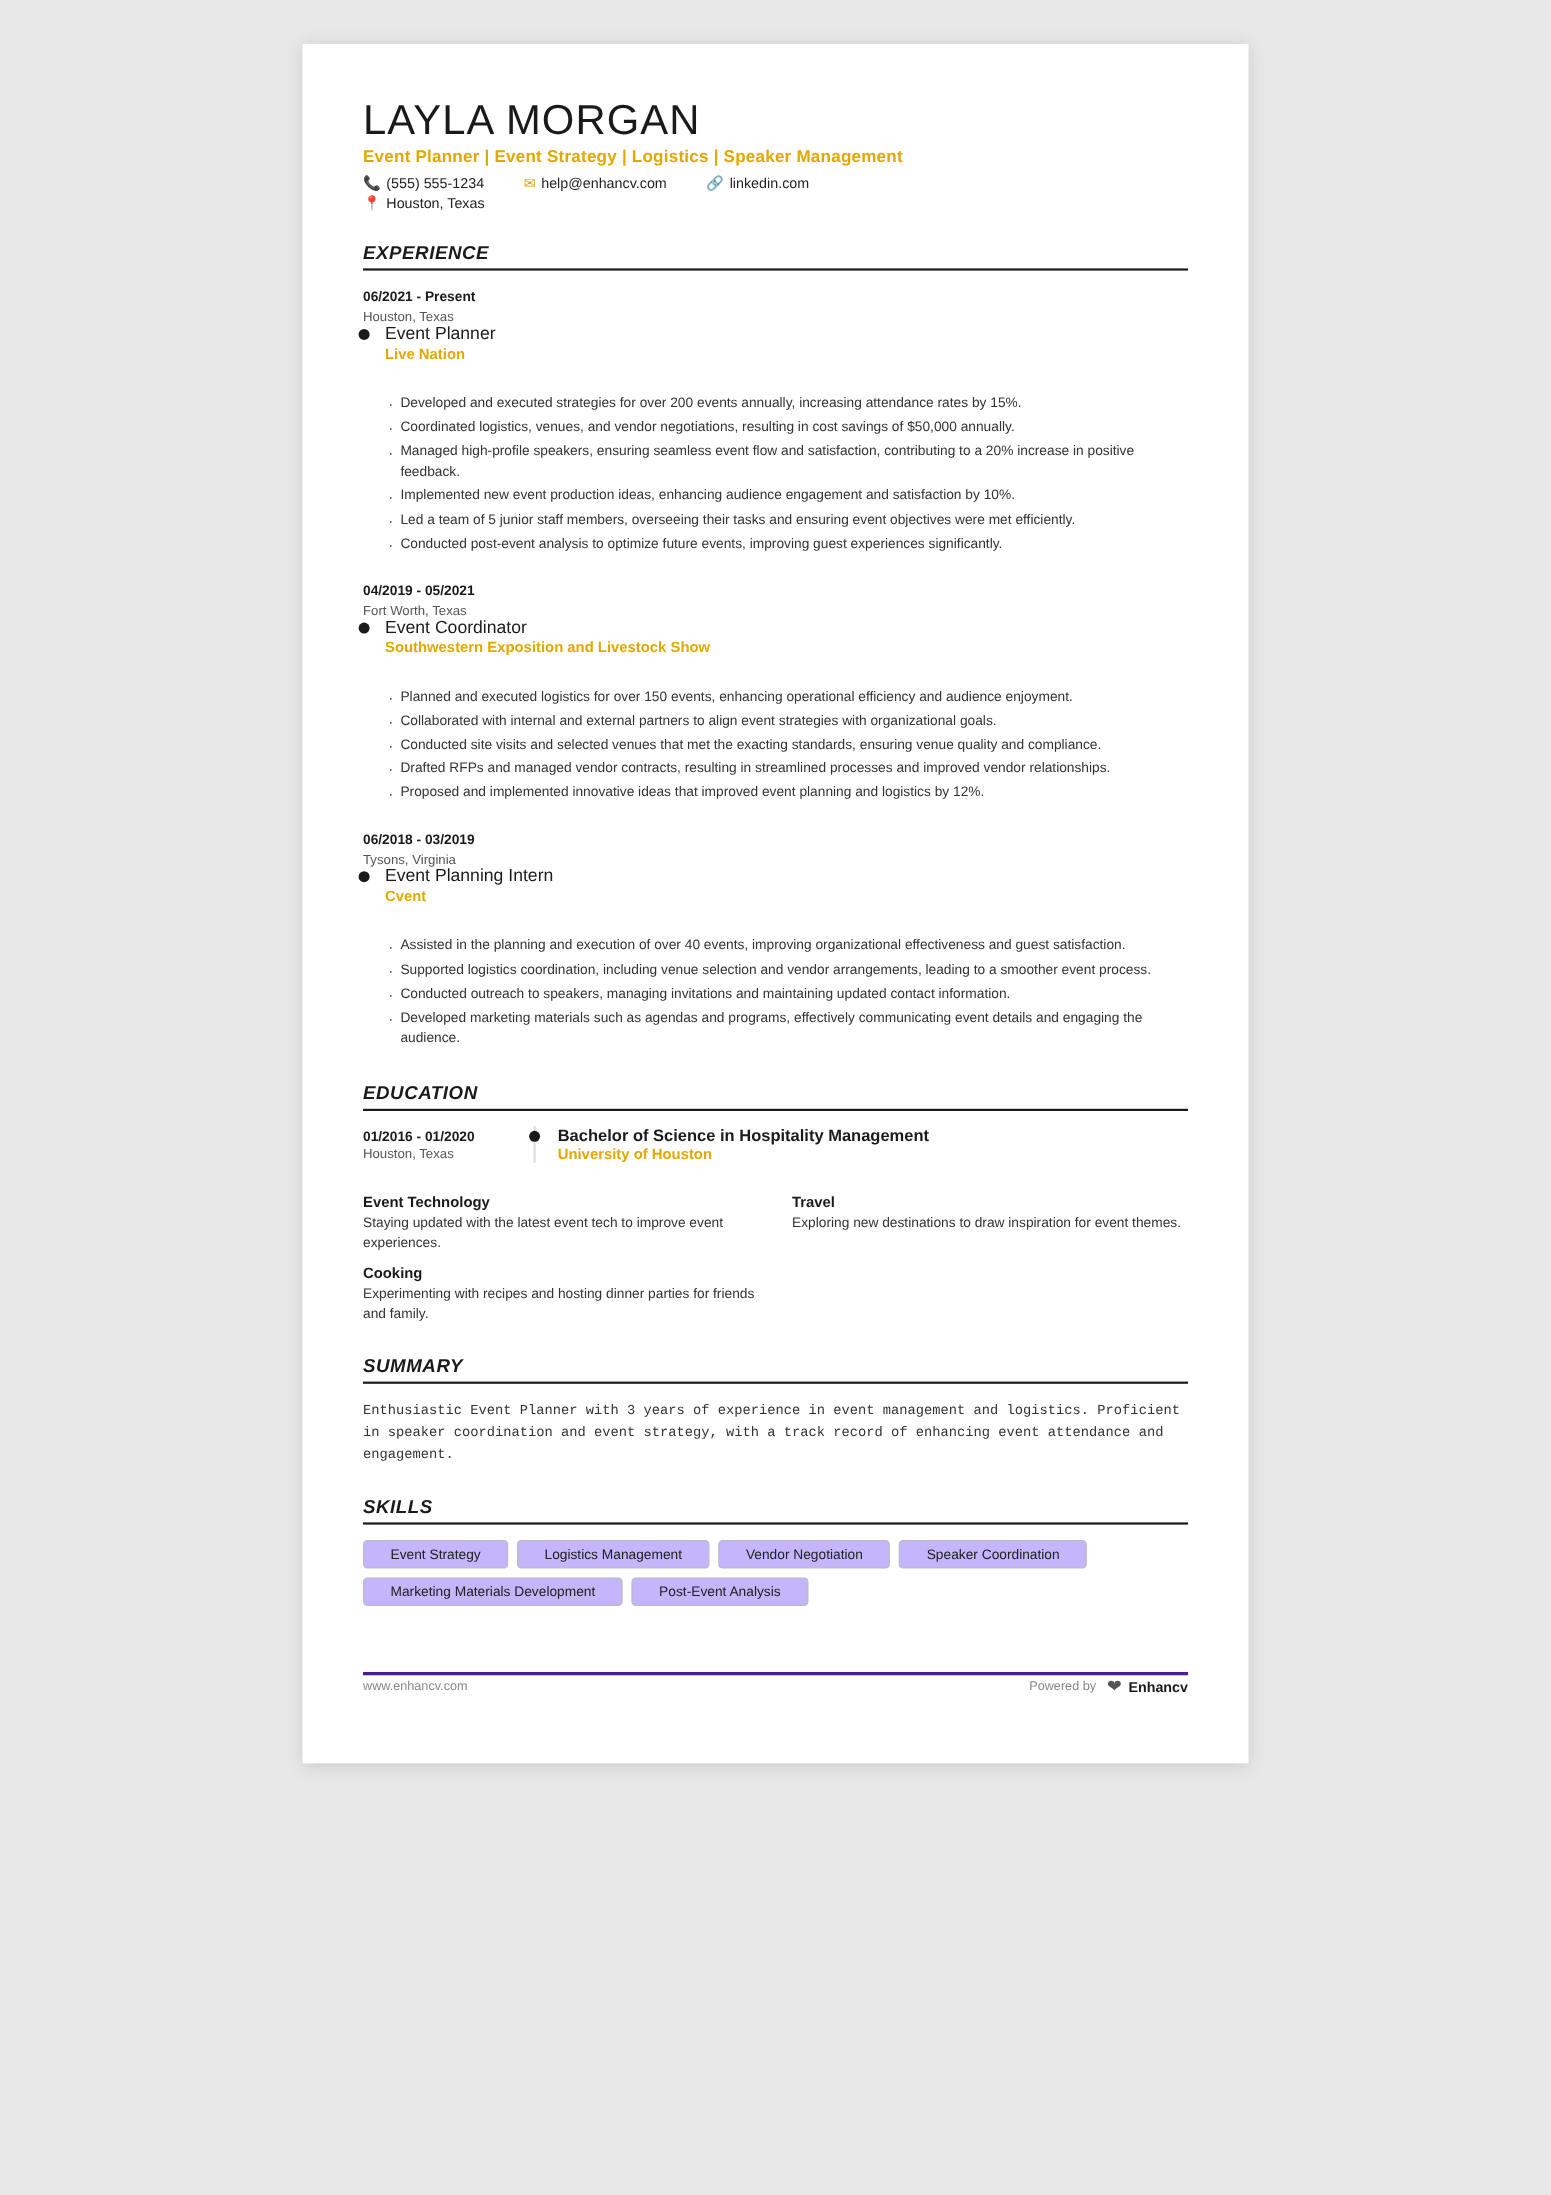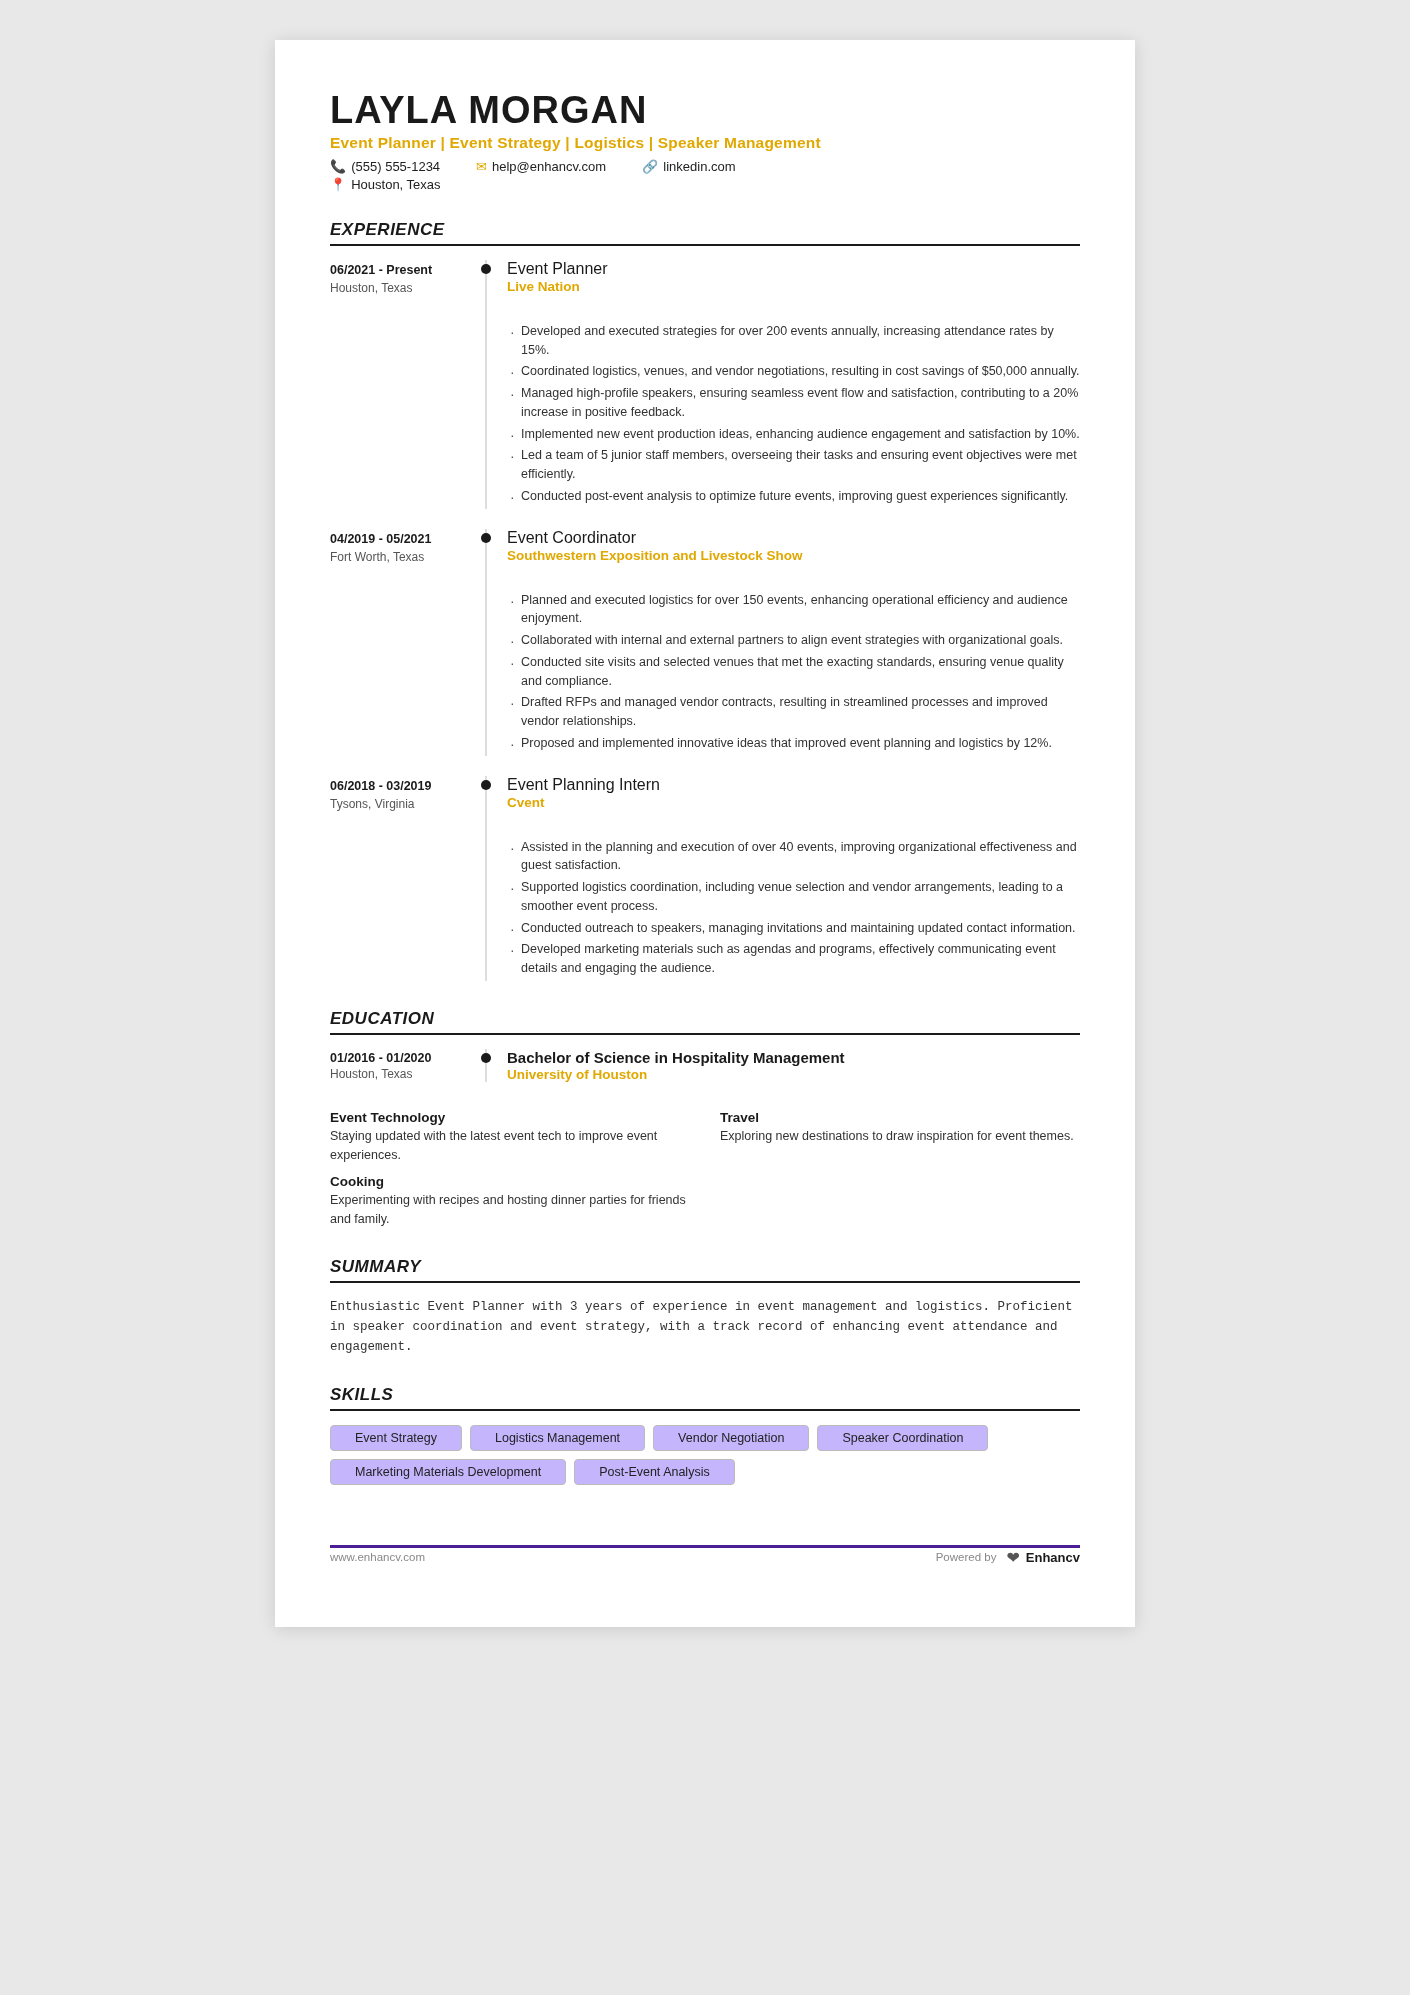--- a/index.html
+++ b/index.html
@@ -15,21 +15,21 @@
     .page {
       background: #fff;
       width: 860px;
       min-height: 1200px;
       padding: 50px 55px 60px 55px;
       box-shadow: 0 2px 16px rgba(0,0,0,0.13);
       position: relative;
     }
     .header-name {
       font-size: 38px;
-      font-weight: 700;
+      font-weight: 400;
       color: #1a1a1a;
       letter-spacing: 1px;
       line-height: 1.1;
     }
     .header-title {
       font-size: 15.5px;
       font-weight: 700;
       color: #e0a800;
       margin-bottom: 7px;
       margin-top: 2px;
@@ -71,20 +71,21 @@
       padding-bottom: 4px;
       margin-bottom: 14px;
       letter-spacing: 0.5px;
       text-transform: uppercase;
       font-style: italic;
     }
     .exp-entry {
       display: flex;
       gap: 0;
       margin-bottom: 20px;
+      flex-direction: column;
     }
     .exp-left {
       width: 155px;
       min-width: 155px;
       padding-top: 2px;
     }
     .exp-date {
       font-size: 12.5px;
       font-weight: 700;
       color: #1a1a1a;

